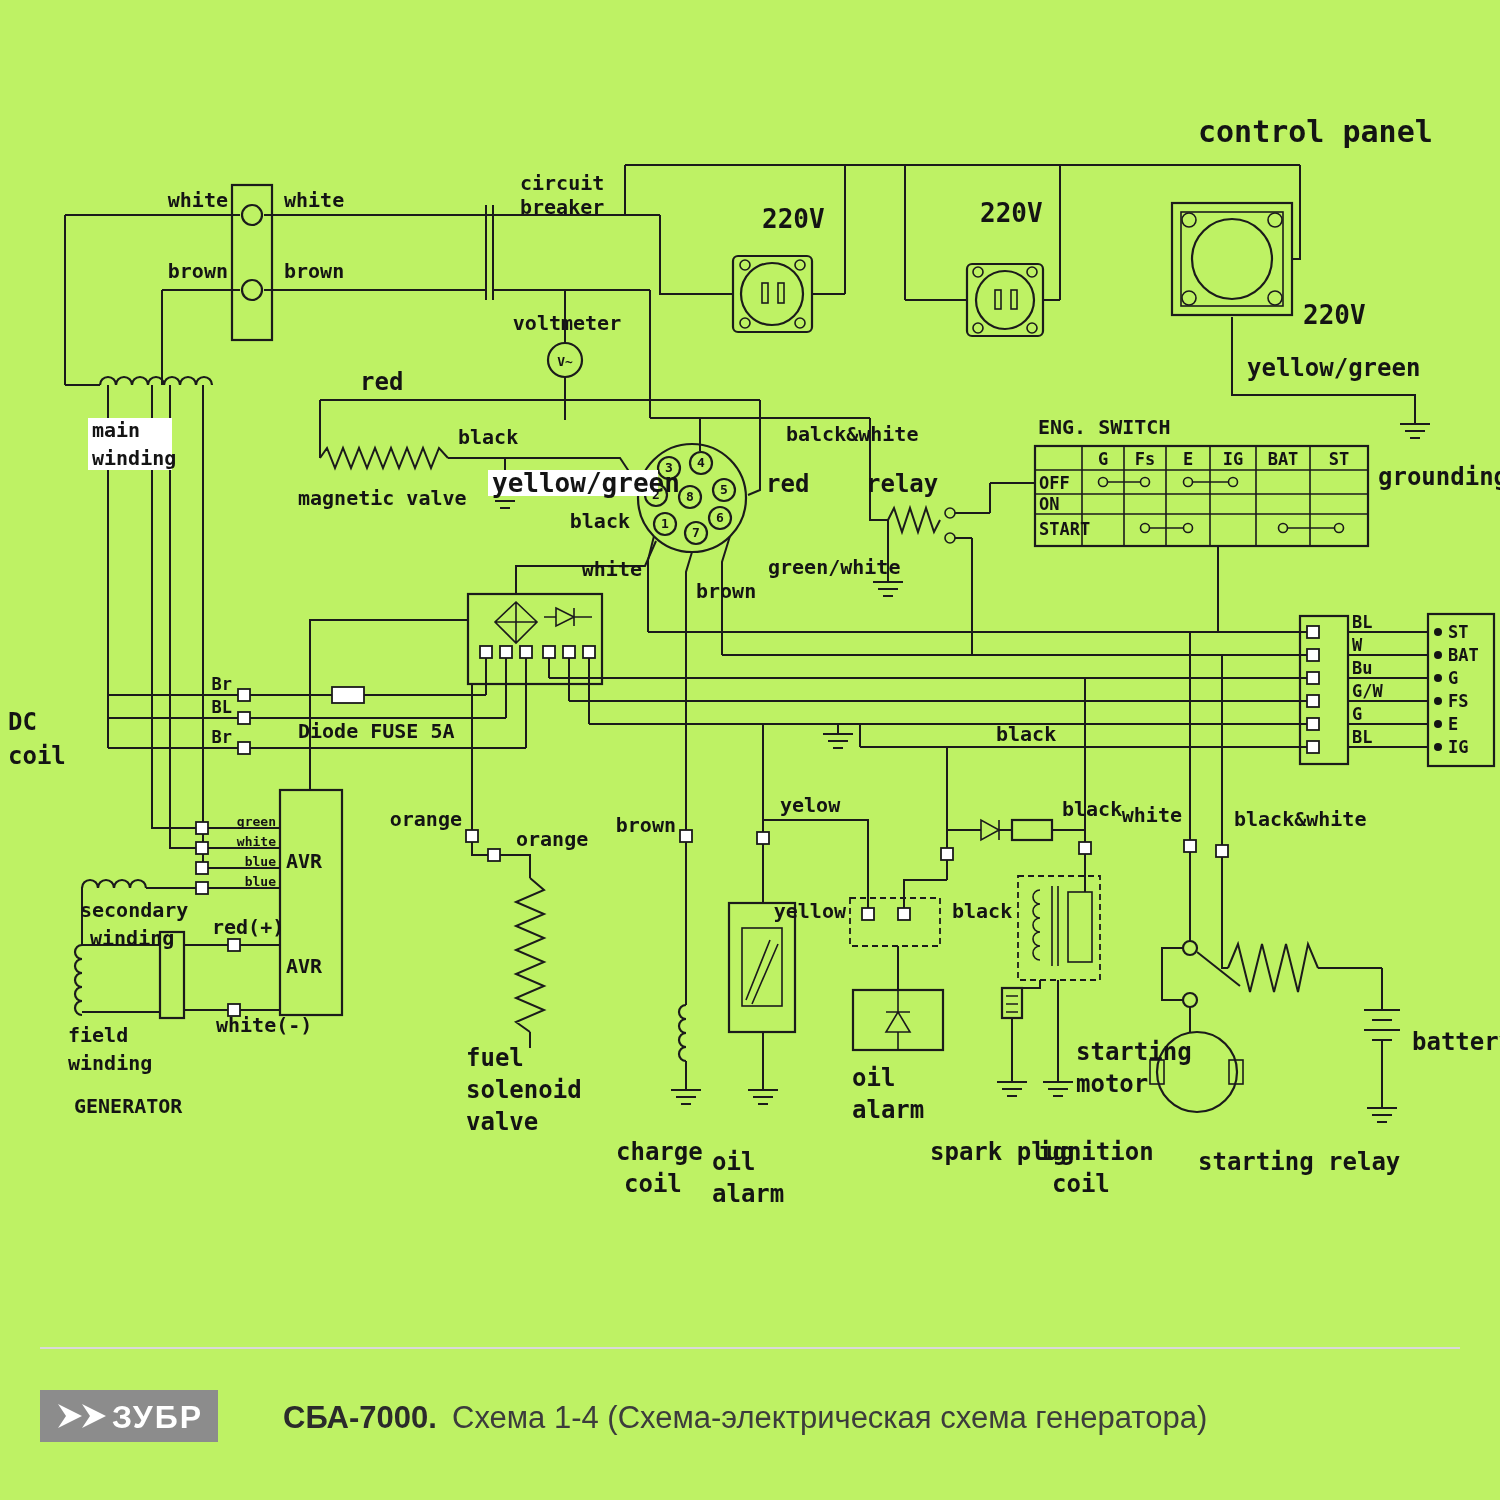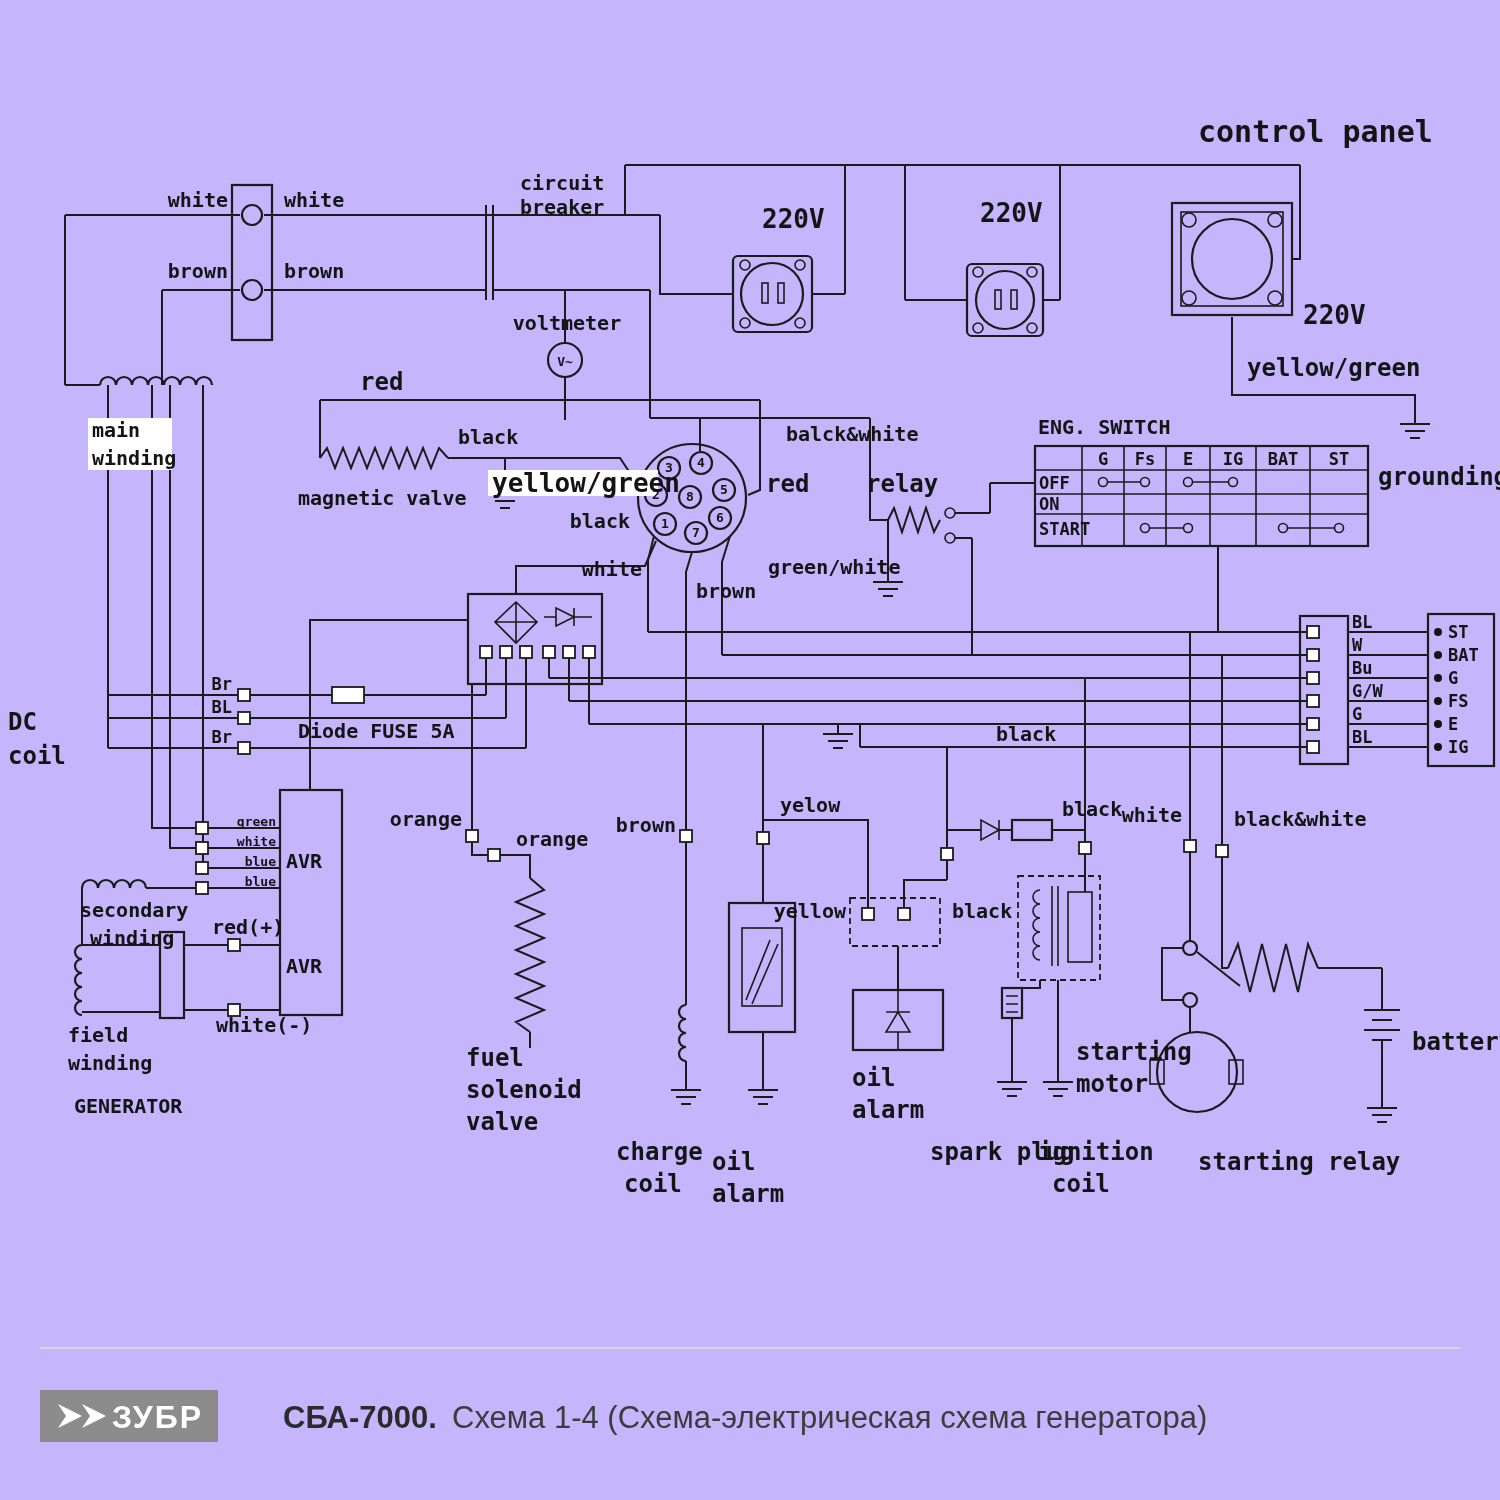--- a/index.html
+++ b/index.html
@@ -1,16 +1,16 @@
 <!DOCTYPE html>
 <html><head>
 <meta charset="utf-8">
 <style>
   html,body{margin:0;padding:0;background:#fff;}
-  .stage{position:relative;width:1500px;height:1500px;background:#c4b5fd;overflow:hidden;}
+  .stage{position:relative;width:1500px;height:1500px;background:#bef264;overflow:hidden;}
   svg{display:block;}
   .w{stroke:#1b1b1b;stroke-width:2;fill:none;}
   .w1{stroke:#1b1b1b;stroke-width:1.6;fill:none;}
   .comp{stroke:#1b1b1b;stroke-width:2.2;fill:none;}
   .dash{stroke:#1b1b1b;stroke-width:1.8;fill:none;stroke-dasharray:6 4;}
   .sq{fill:#fff;stroke:#1b1b1b;stroke-width:1.8;}
   .dot{fill:#141414;stroke:none;}
   text{fill:#141414;font-family:"DejaVu Sans Mono",monospace;font-weight:bold;}
   .t13{font-size:13px;} .t17{font-size:17px;} .t20{font-size:20px;}
   .t24{font-size:24px;} .t26{font-size:26px;} .t30{font-size:30px;}

